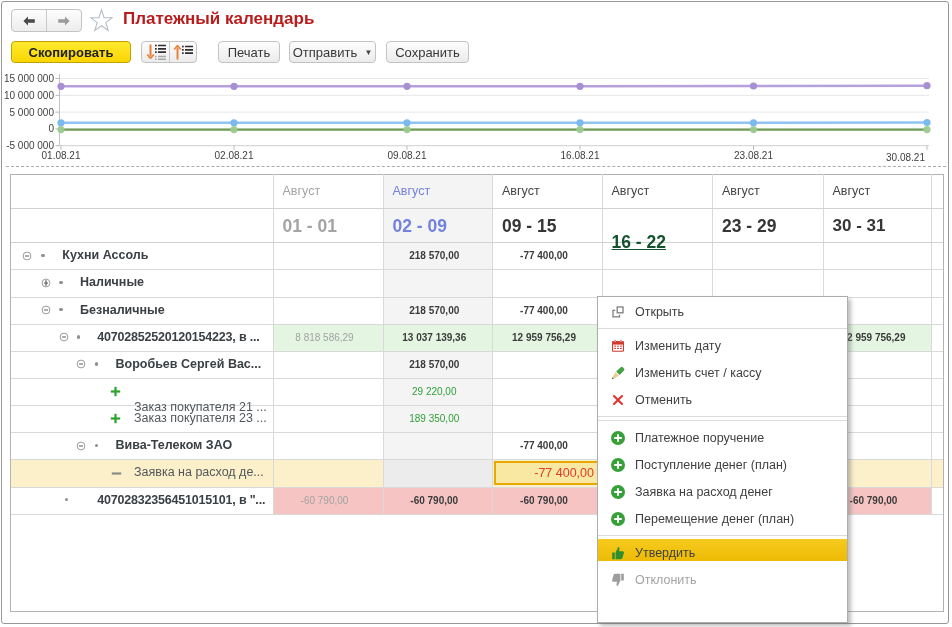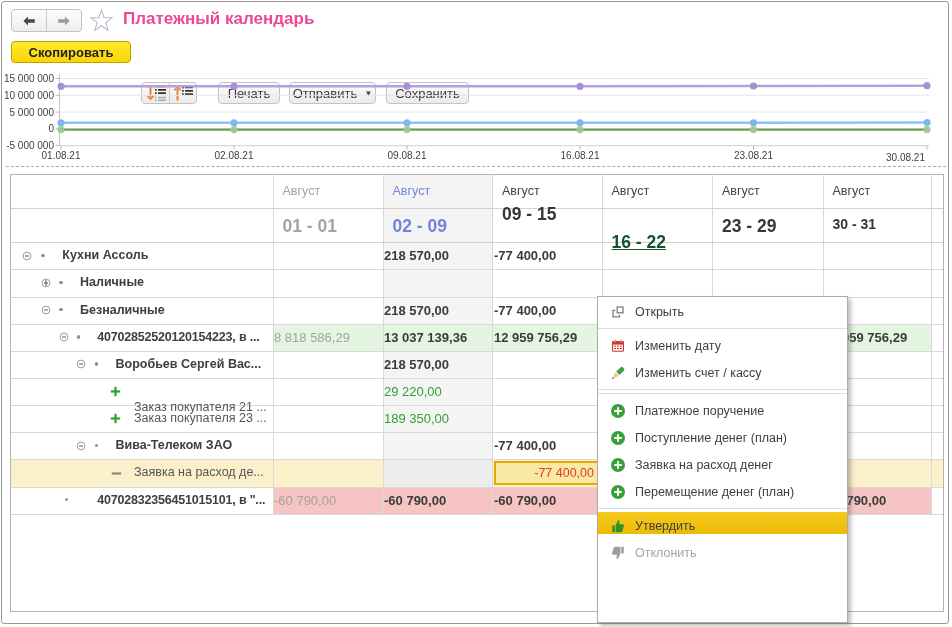--- a/index.html
+++ b/index.html
@@ -7,33 +7,33 @@
   #app{position:absolute;left:0;top:0;width:952px;height:627px;}
   .win{position:absolute;left:1px;top:1px;width:946px;height:621px;
     border:1px solid #979797;border-radius:3px;background:#fff;}
   
   .navgrp{position:absolute;left:11px;top:9px;width:69px;height:21px;
     border:1px solid #c3c3c3;border-radius:4px;
     background:linear-gradient(#fdfdfd,#ededed);display:flex;}
   .navgrp .b1{width:34px;height:100%;border-right:1px solid #c9c9c9;
     display:flex;align-items:center;justify-content:center;}
   .navgrp .b2{width:34px;height:100%;display:flex;align-items:center;justify-content:center;}
-  .title{position:absolute;left:123px;top:8.5px;font-size:17px;font-weight:bold;color:#ec4899;}
+  .title{position:absolute;left:123px;top:8.5px;font-size:17px;font-weight:bold;color:#b91c1c;}
   
   .btn{position:absolute;top:41px;height:22px;border:1px solid #c3c3c3;border-radius:4px;
     background:linear-gradient(#fdfdfd,#ebebeb);font-size:13px;color:#383838;
-    display:flex;align-items:center;justify-content:center;box-sizing:border-box;margin-top:41px;}
+    display:flex;align-items:center;justify-content:center;box-sizing:border-box;}
   .ybtn{position:absolute;left:11px;top:41px;width:120px;height:22px;
     border:1px solid #c0a300;border-radius:4px;box-sizing:border-box;
     background:linear-gradient(#ffe92e,#fbd504);
     font-size:13px;font-weight:bold;color:#222;display:flex;align-items:center;justify-content:center;}
   
   .vl{position:absolute;width:1px;background:#d9d9d9;}
   .hl{position:absolute;height:1px;background:#d9d9d9;}
-  .cellv{position:absolute;font-size:13px;text-align:left;color:#3b3b3b;}
+  .cellv{position:absolute;font-size:10px;text-align:center;color:#3b3b3b;}
   .treelbl{position:absolute;font-size:12.5px;font-weight:bold;color:#3b4045;white-space:nowrap;}
   .doclbl{position:absolute;font-size:12.5px;color:#52575c;white-space:nowrap;}
   .bull{position:absolute;width:3.5px;height:3.5px;border-radius:50%;background:#8f8f8f;}
   .tl{height:27.2px;line-height:27.2px;}
   .cellv{height:27.2px;line-height:27.2px;}
   .b{font-weight:bold;}
   .gv{color:#a2a2a2;}
   .grn{color:#31a038;}
   
   #menu{position:absolute;left:597px;top:296px;width:250.5px;height:327px;padding-top:1px;background:#fff;
@@ -190,24 +190,24 @@
 
 <div class="abs" style="left:282.5px;top:184px;font-size:12.5px;color:#a4a4a4;">Август</div>
 <div class="abs" style="left:392.5px;top:184px;font-size:12.5px;color:#7381de;">Август</div>
 <div class="abs" style="left:502px;top:184px;font-size:12.5px;color:#434343;">Август</div>
 <div class="abs" style="left:611.5px;top:184px;font-size:12.5px;color:#434343;">Август</div>
 <div class="abs" style="left:722px;top:184px;font-size:12.5px;color:#434343;">Август</div>
 <div class="abs" style="left:832.5px;top:184px;font-size:12.5px;color:#434343;">Август</div>
 
 <div class="abs" style="left:282.5px;top:216px;font-size:17.5px;font-weight:bold;color:#a4a4a4;">01 - 01</div>
 <div class="abs" style="left:392.5px;top:216px;font-size:17.5px;font-weight:bold;color:#7381de;">02 - 09</div>
-<div class="abs" style="left:502px;top:204px;font-size:17.5px;font-weight:bold;color:#363636;">09 - 15</div>
+<div class="abs" style="left:502px;top:216px;font-size:17.5px;font-weight:bold;color:#363636;">09 - 15</div>
 <div class="abs" style="left:611.5px;top:232px;font-size:17.5px;font-weight:bold;color:#14532d;text-decoration:underline;">16 - 22</div>
 <div class="abs" style="left:722px;top:216px;font-size:17.5px;font-weight:bold;color:#363636;">23 - 29</div>
-<div class="abs" style="left:832.5px;top:216px;font-size:14px;font-weight:bold;color:#363636;">30 - 31</div>
+<div class="abs" style="left:832.5px;top:216px;font-size:17px;font-weight:bold;color:#363636;">30 - 31</div>
 
 <div class="abs" style="left:493.5px;top:461.2px;width:107px;height:24px;border:2px solid #e9a801;background:#f8e8a2;box-sizing:border-box;">
   <div style="position:absolute;right:4.5px;top:0;height:20px;line-height:20px;font-size:12.5px;color:#e0392f;">-77 400,00</div>
 </div>
 
 <div id="tree">
 <svg class="abs" style="left:21px;top:249.8px" width="12" height="12">
           <circle cx="6" cy="6" r="3.9" fill="#fff" stroke="#8f8f8f" stroke-width="0.9"></circle>
           <line x1="4" y1="6" x2="8" y2="6" stroke="#5a5a5a" stroke-width="1"></line>
         </svg>
@@ -306,20 +306,26 @@
             <rect x="4.2" y="9.9" width="1.8" height="1.1"></rect>
             <rect x="7.1" y="9.9" width="1.8" height="1.1"></rect>
             <rect x="10" y="9.9" width="1.8" height="1.1"></rect>
           </g>
         </svg>Изменить дату</div>
 <div class="mi"><svg width="16" height="16" viewBox="0 0 16 16">
           <path d="M6.2 6.6 L9.6 10 L13.8 5.8 C14.6 5 14.6 4 13.8 3.2 L13 2.4 C12.2 1.6 11.2 1.6 10.4 2.4 Z" fill="#44a043"></path>
           <path d="M5.5 7.3 L2.6 12.2 L3.9 13.5 L8.9 10.7 Z" fill="#e8c98e"></path>
           <path d="M2.6 12.2 L2 14.2 L3.9 13.5 Z" fill="#4b4b4b"></path>
         </svg>Изменить счет / кассу</div>
+<div class="mi"><svg width="16" height="16" viewBox="0 0 16 16">
+          <g stroke="#df3a31" stroke-width="2.1" stroke-linecap="round">
+            <line x1="4" y1="4" x2="12" y2="12"></line>
+            <line x1="12" y1="4" x2="4" y2="12"></line>
+          </g>
+        </svg>Отменить</div>
 <div class="msep"></div>
 <div class="msep"></div>
 <div class="mi"><svg width="16" height="16" viewBox="0 0 16 16">
           <circle cx="8" cy="8" r="7" fill="#38a038"></circle>
           <g stroke="#fff" stroke-width="2">
             <line x1="8" y1="4.2" x2="8" y2="11.8"></line>
             <line x1="4.2" y1="8" x2="11.8" y2="8"></line>
           </g>
         </svg>Платежное поручение</div>
 <div class="mi"><svg width="16" height="16" viewBox="0 0 16 16">

